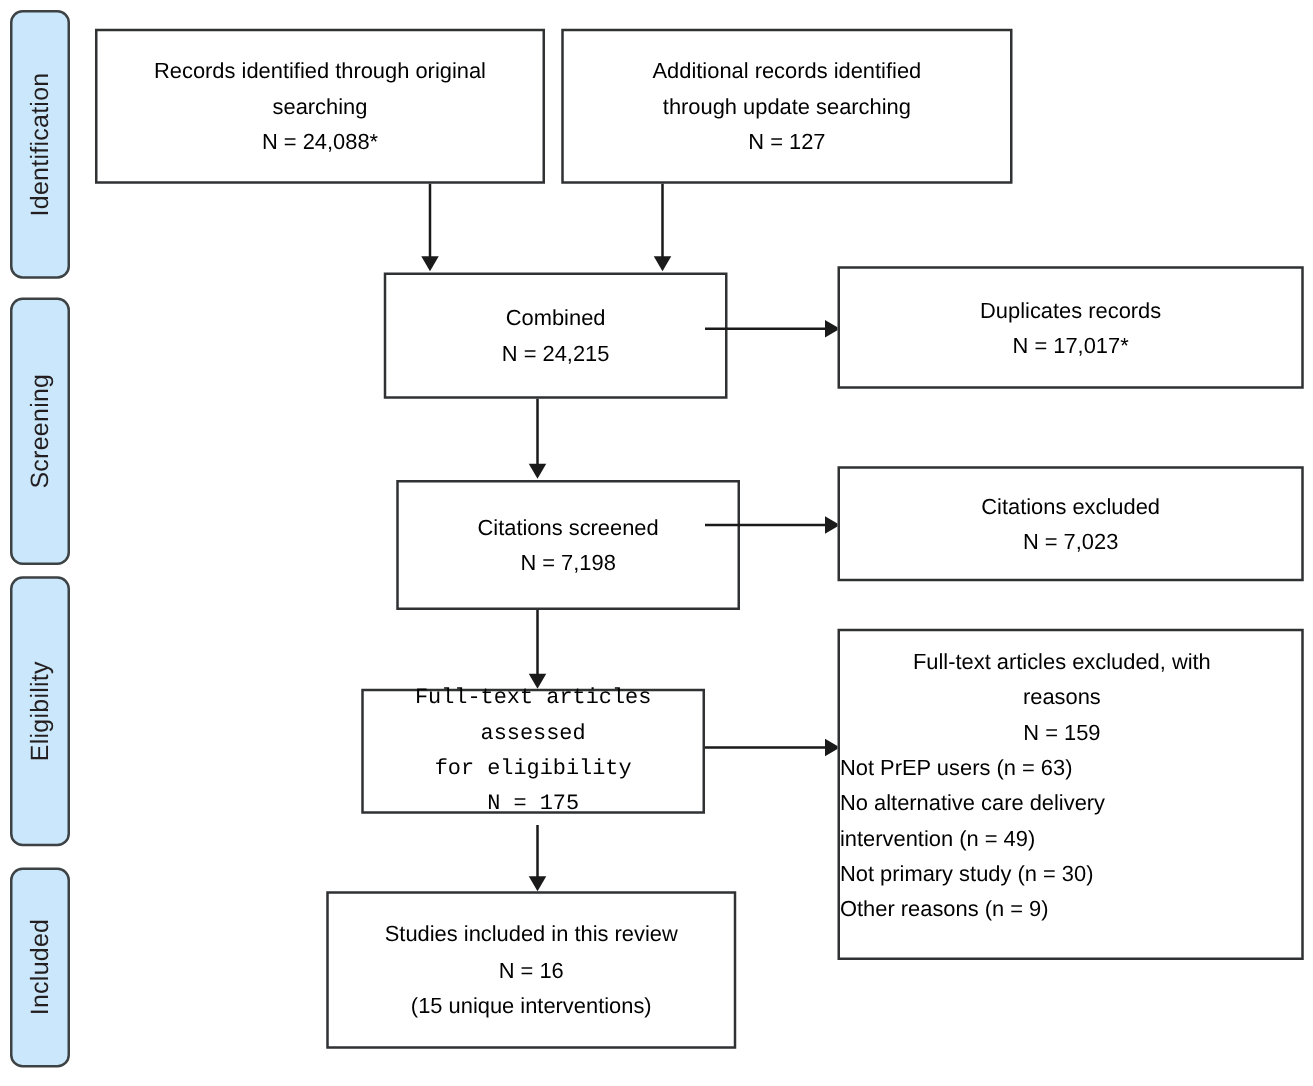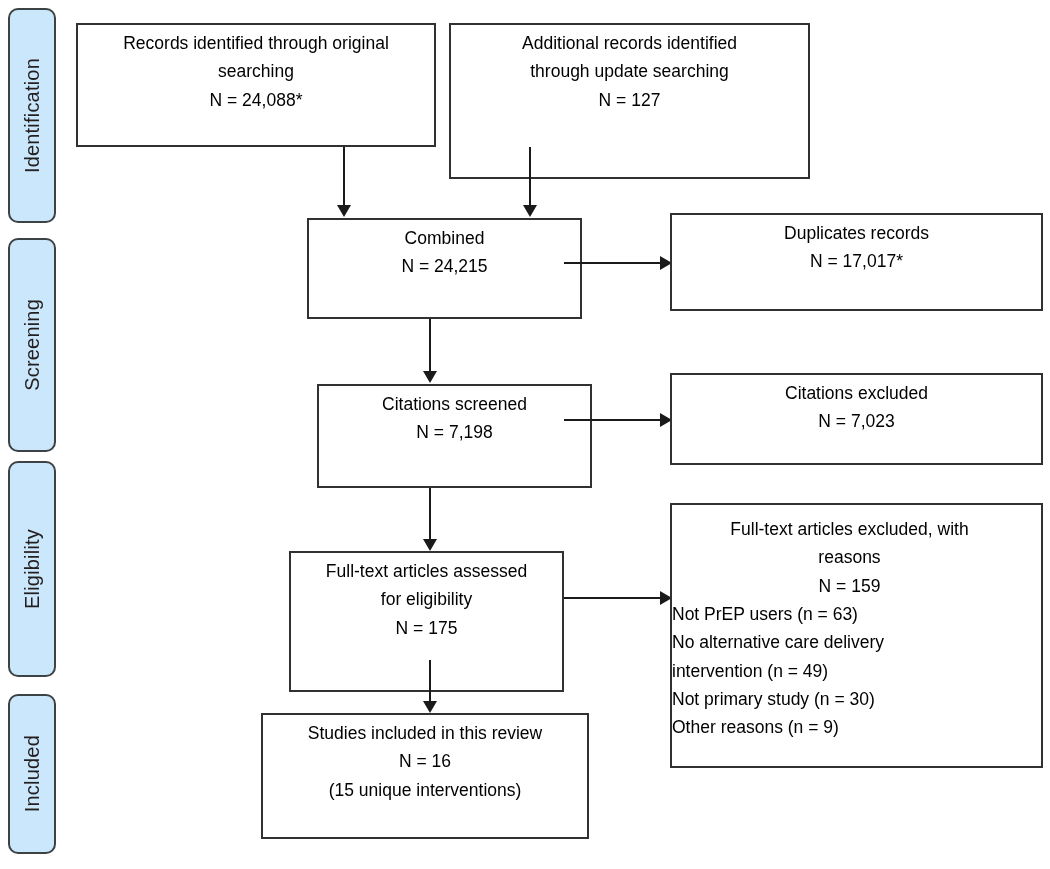--- a/index.html
+++ b/index.html
@@ -43,20 +43,21 @@
 
   
   .flow-box {
     position: absolute;
     box-sizing: border-box;
     background: #ffffff;
     border: 2px solid #2f3133;
     display: flex;
     flex-direction: column;
     align-items: center;
+    justify-content: center;
     text-align: center;
     font-size: 17.5px;
     line-height: 1.62;
     color: #000000;
     padding: 4px 8px;
   }
   .flow-box .line { display: block; width: 100%; }
 
   
   .flow-box.mixed {
@@ -111,21 +112,21 @@
   <div class="stage-tab" style="left:8px; top:694px; width:48px; height:160px;">
     <span class="stage-label">Included</span>
   </div>
 
   <div class="flow-box" style="left:76px; top:23px; width:360px; height:124px;">
     <span class="line">Records identified through original</span>
     <span class="line">searching</span>
     <span class="line">N = 24,088*</span>
   </div>
 
-  <div class="flow-box" style="left:449px; top:23px; width:361px; height:156px;">
+  <div class="flow-box" style="left:449px; top:23px; width:361px; height:124px;">
     <span class="line">Additional records identified</span>
     <span class="line">through update searching</span>
     <span class="line">N = 127</span>
   </div>
 
   <div class="conn v" style="left:343px; top:147px; height:60px;"></div>
   <div class="arrow-down" style="left:337px; top:205px;"></div>
 
   <div class="conn v" style="left:529px; top:147px; height:60px;"></div>
   <div class="arrow-down" style="left:523px; top:205px;"></div>
@@ -155,21 +156,21 @@
   <div class="arrow-right" style="left:660px; top:413px;"></div>
 
   <div class="flow-box" style="left:670px; top:373px; width:373px; height:92px;">
     <span class="line">Citations excluded</span>
     <span class="line">N = 7,023</span>
   </div>
 
   <div class="conn v" style="left:429px; top:488px; height:53px;"></div>
   <div class="arrow-down" style="left:423px; top:539px;"></div>
 
-  <div class="flow-box" style="left:289px; top:551px; width:275px; height:141px;">
+  <div class="flow-box" style="left:289px; top:551px; width:275px; height:100px;font-family:Liberation Mono, monospace;">
     <span class="line">Full-text articles assessed</span>
     <span class="line">for eligibility</span>
     <span class="line">N = 175</span>
   </div>
 
   <div class="conn h" style="left:564px; top:597px; width:98px;"></div>
   <div class="arrow-right" style="left:660px; top:591px;"></div>
 
   <div class="flow-box mixed" style="left:670px; top:503px; width:373px; height:265px;">
     <span class="line head">Full-text articles excluded, with</span>

